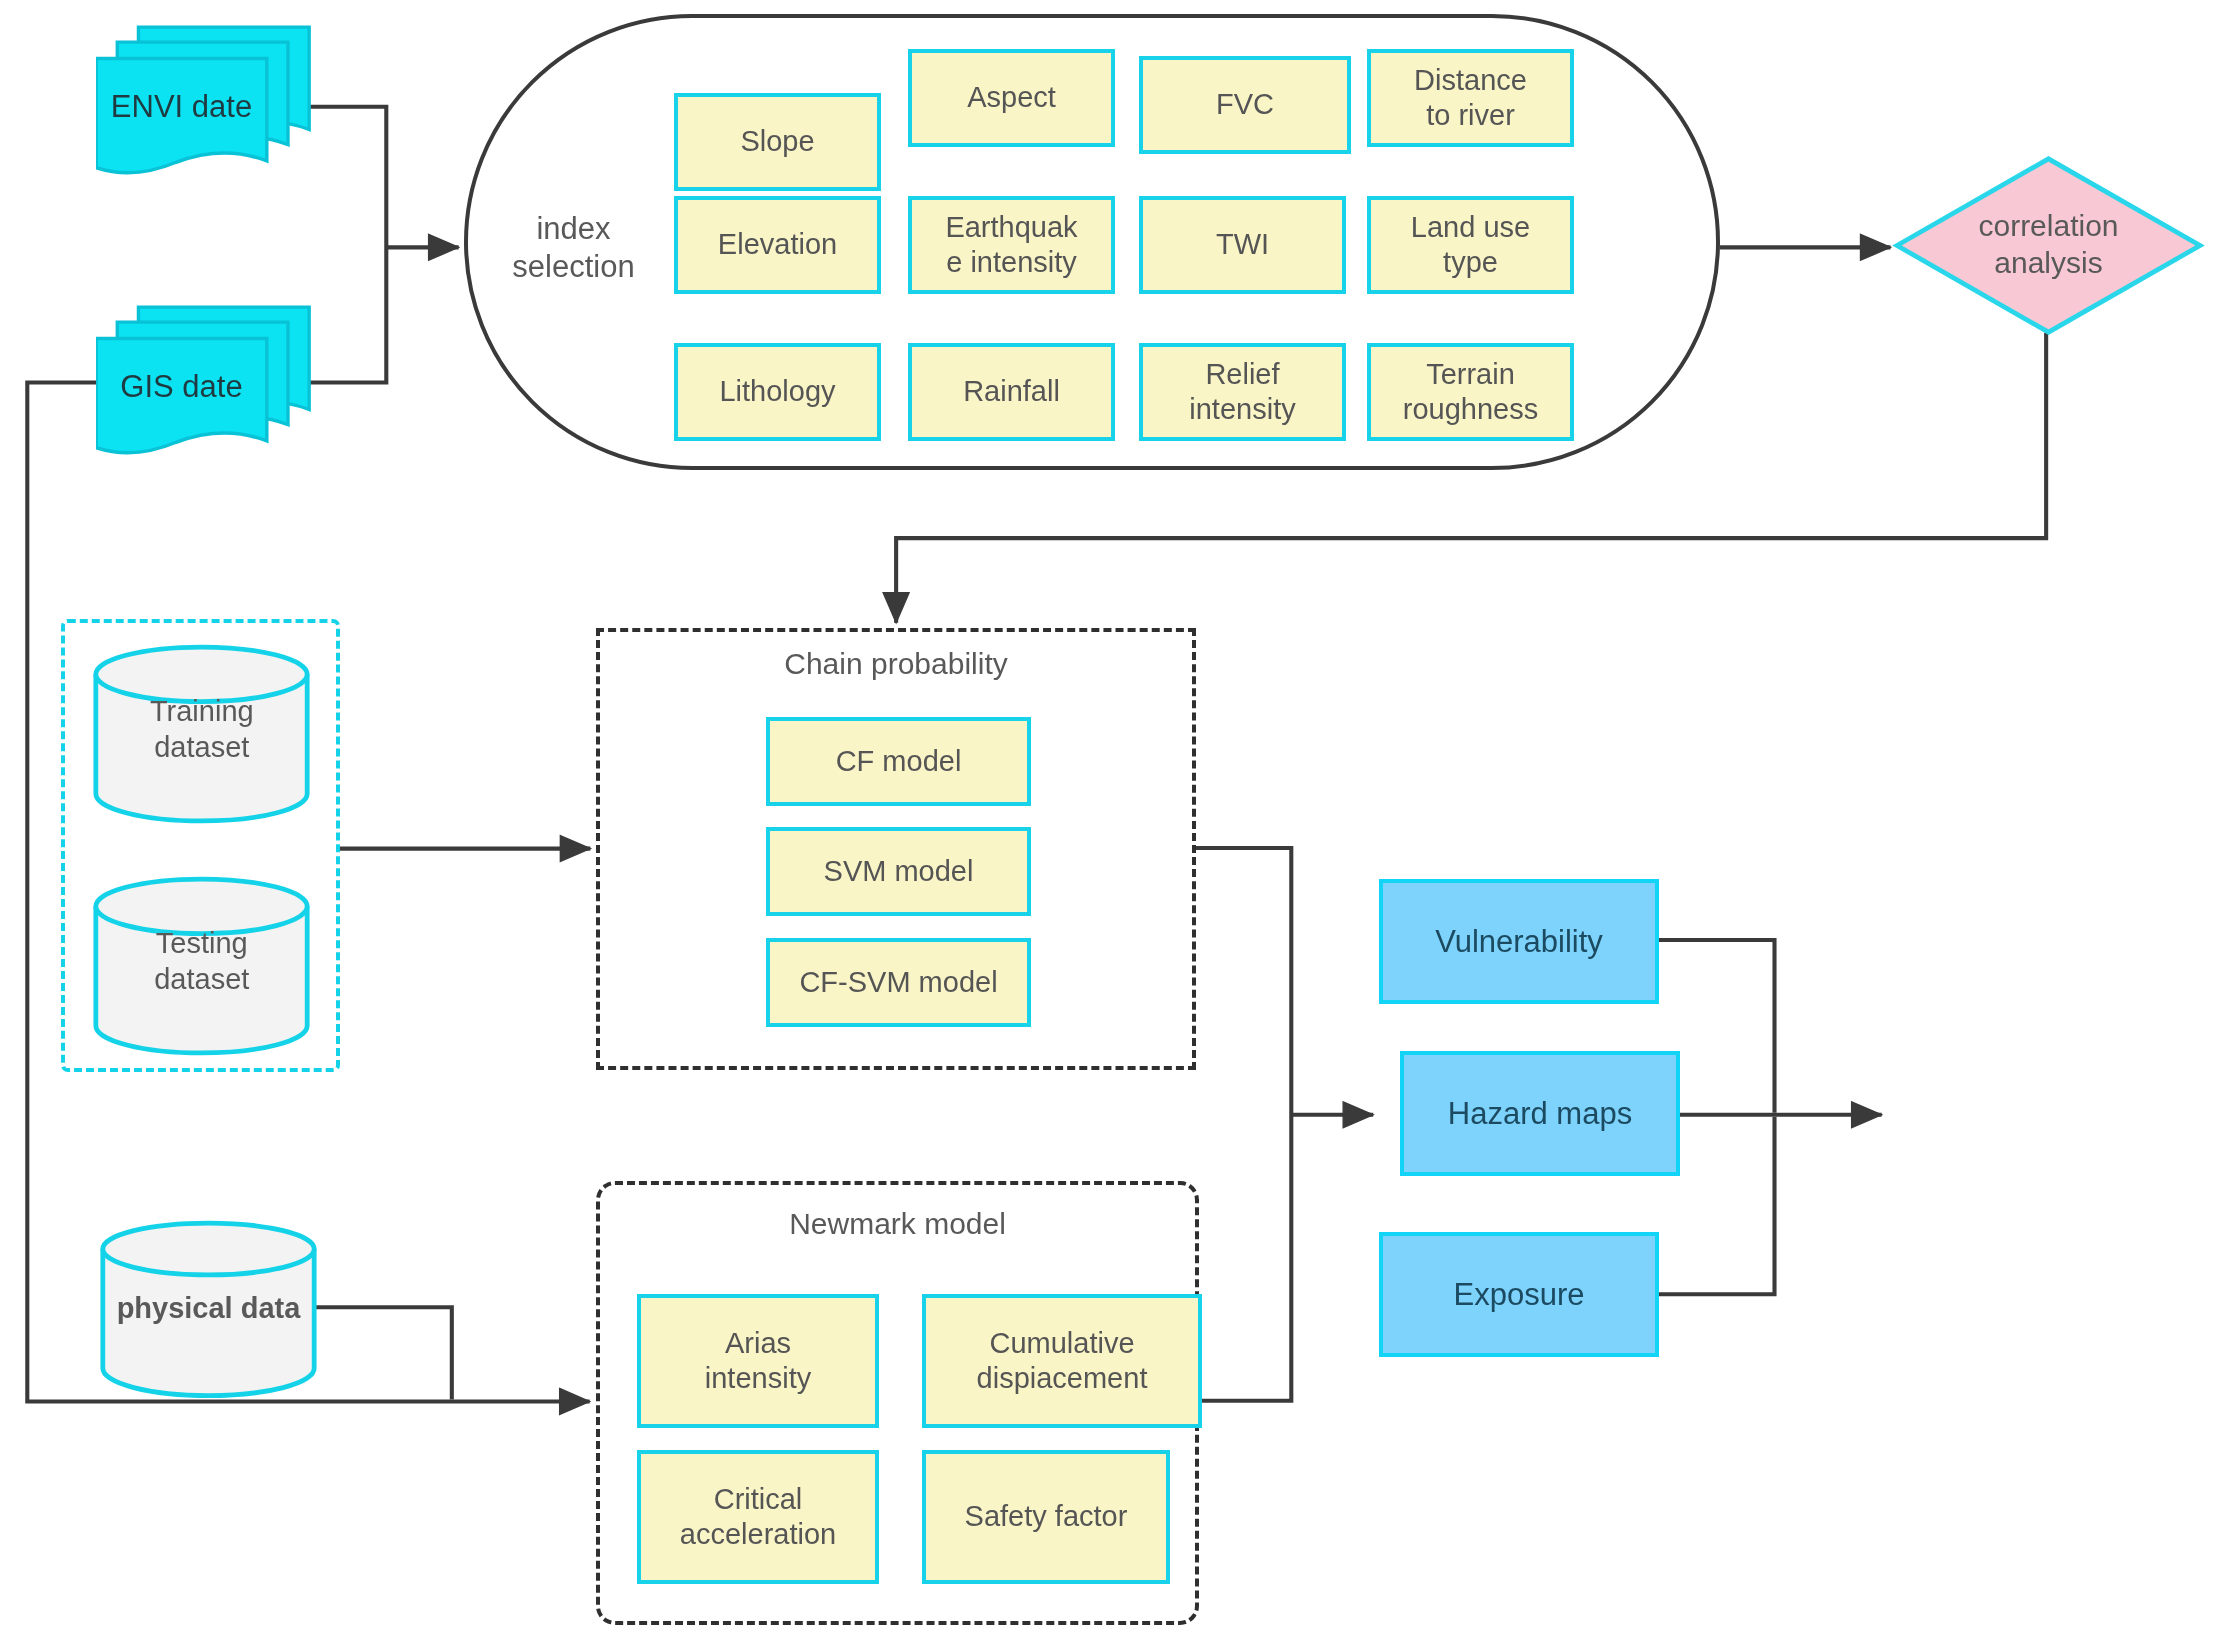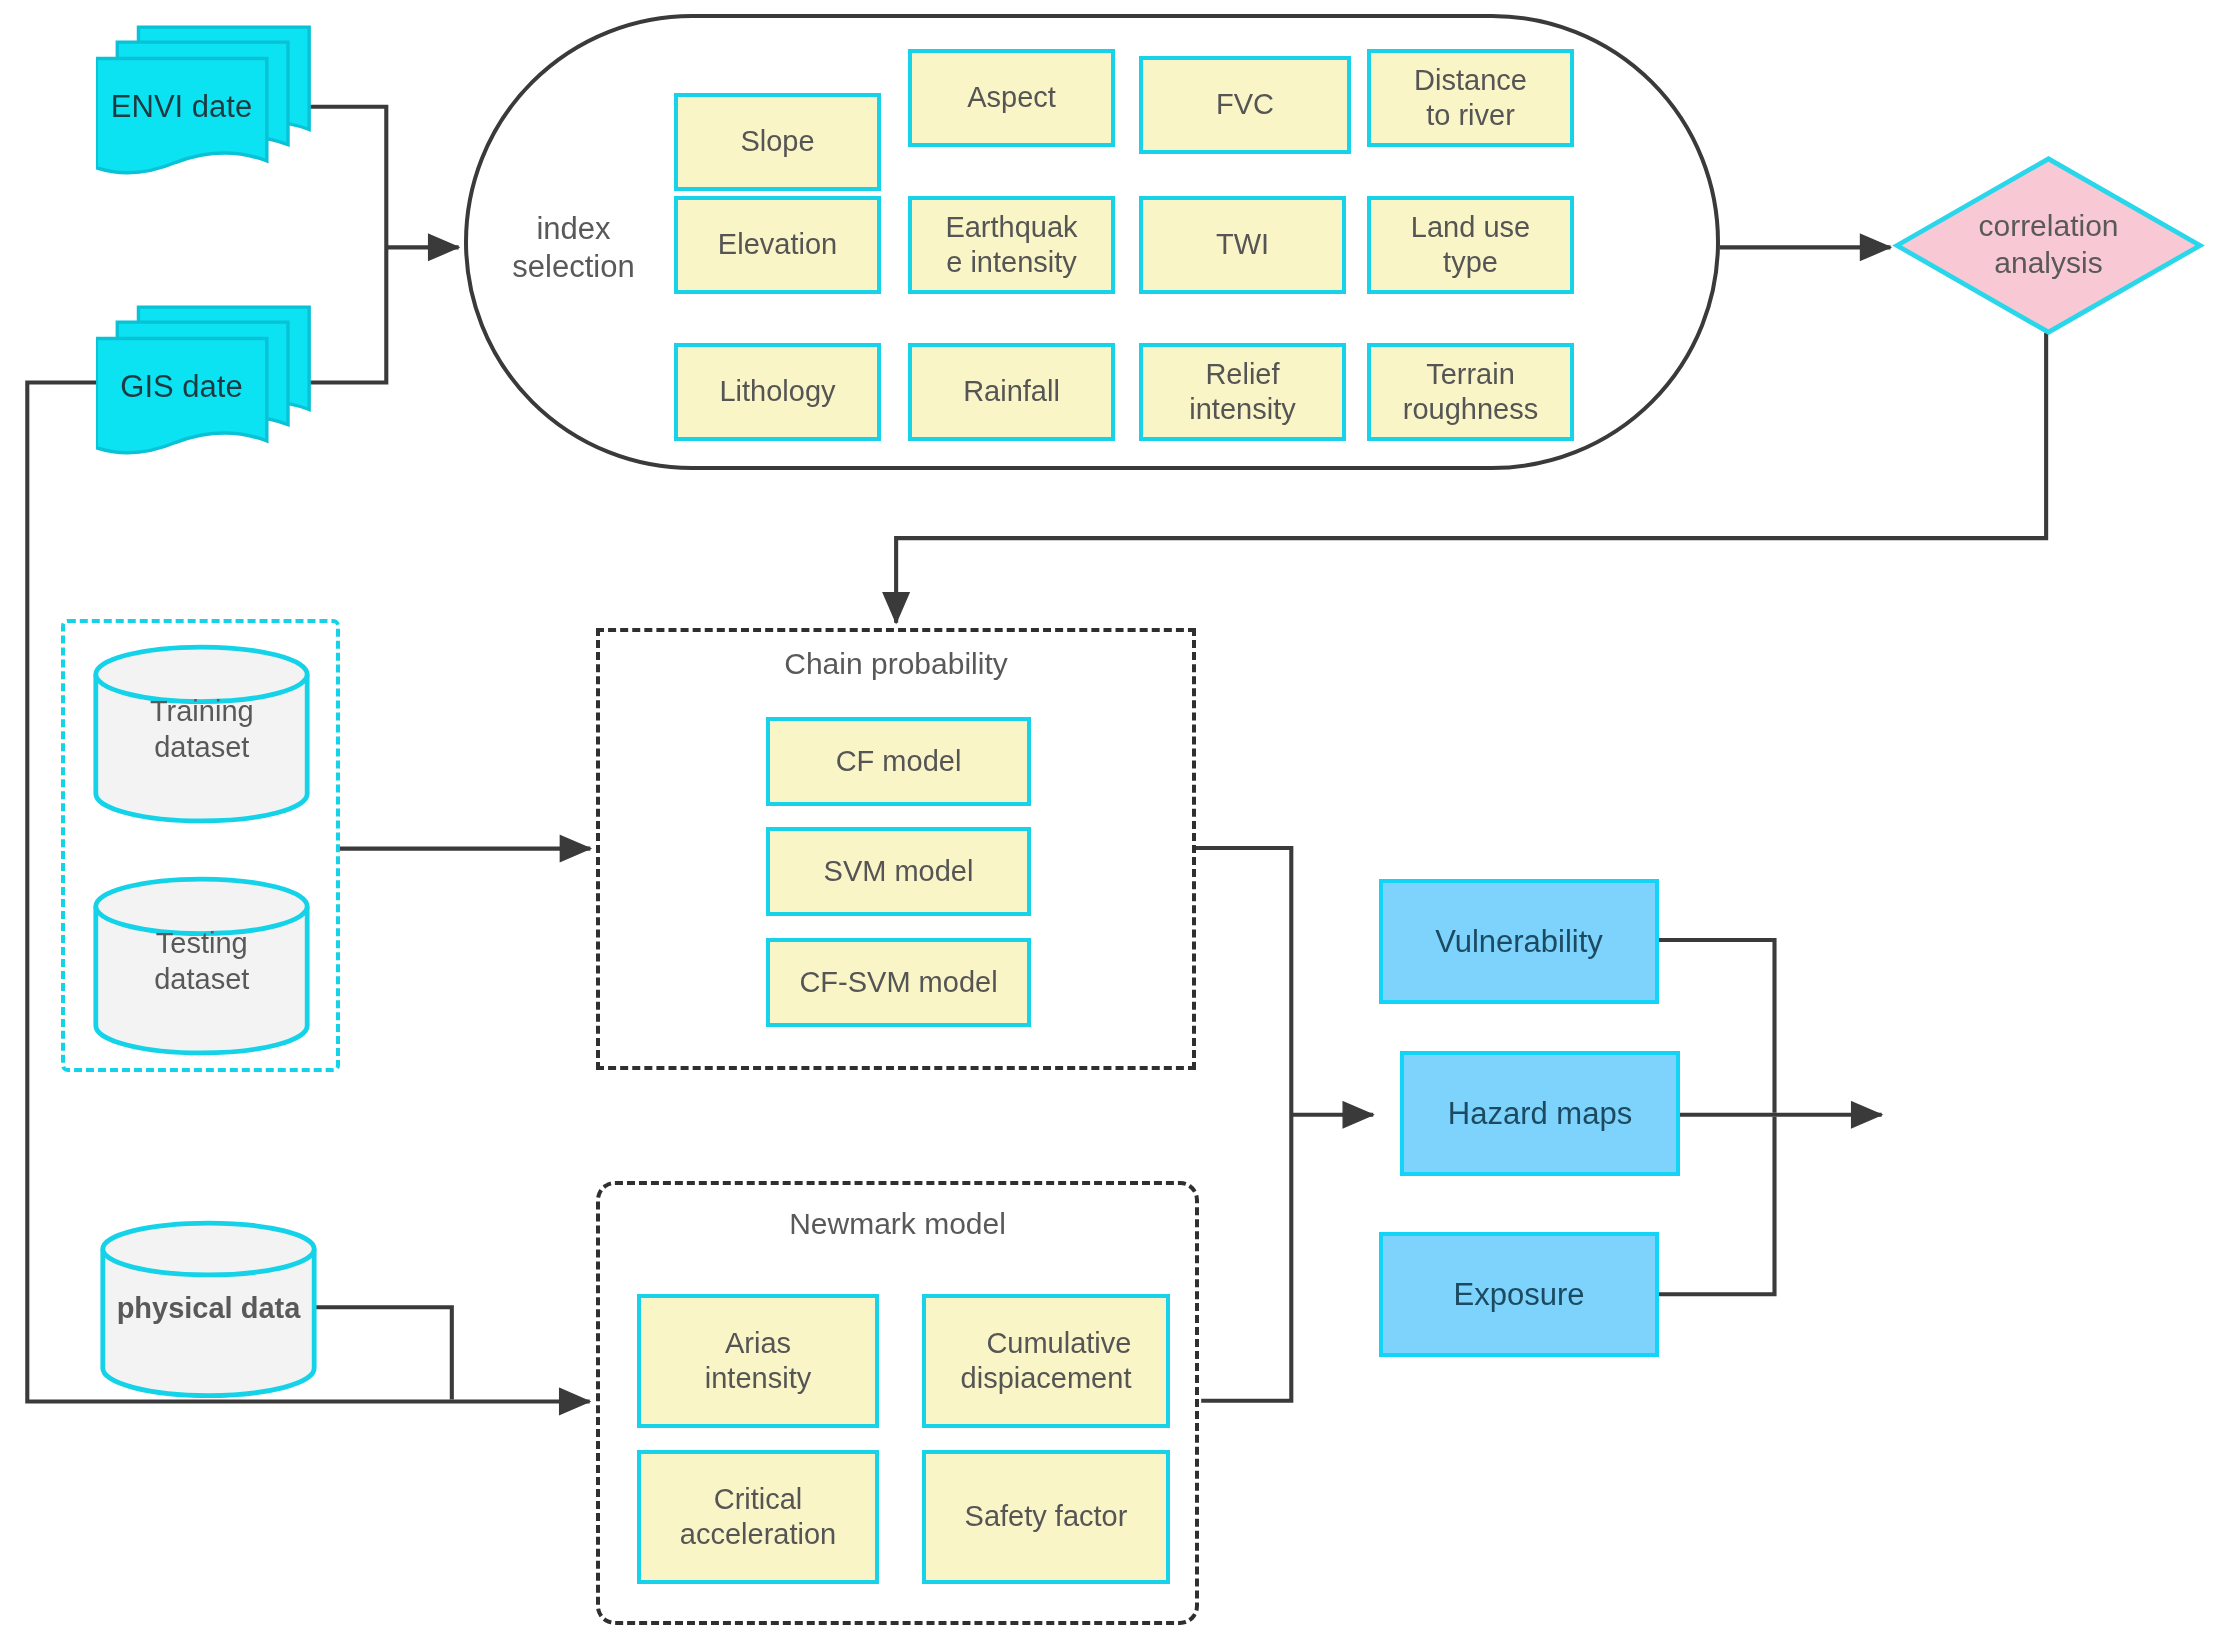--- a/index.html
+++ b/index.html
@@ -135,21 +135,21 @@
   <div class="abs dash-gray" style="left:596px;top:628px;width:600px;height:442px;"></div>
   <div class="abs group-title" style="left:596px;top:647px;width:600px;">Chain probability</div>
   <div class="abs ybox pre" style="left:766px;top:717px;width:265px;height:89px;">CF  model</div>
   <div class="abs ybox pre" style="left:766px;top:827px;width:265px;height:89px;">SVM model</div>
   <div class="abs ybox pre" style="left:766px;top:938px;width:265px;height:89px;">CF-SVM model</div>
 
   <div class="abs dash-gray" style="left:596px;top:1181px;width:603px;height:444px;border-radius:19px;"></div>
   <div class="abs group-title" style="left:596px;top:1207px;width:603px;">Newmark model</div>
   <div class="abs ybox pre" style="left:637px;top:1294px;width:242px;height:134px;">Arias
 intensity</div>
-  <div class="abs ybox pre" style="left:922px;top:1294px;width:248px;height:134px;text-align:right;">Cumulative
+  <div class="abs ybox pre" style="left:922px;top:1294px;width:280px;height:134px;">Cumulative
 dispiacement</div>
   <div class="abs ybox pre" style="left:637px;top:1450px;width:242px;height:134px;">Critical
 acceleration</div>
   <div class="abs ybox pre" style="left:922px;top:1450px;width:248px;height:134px;">Safety factor</div>
 
   <div class="abs bbox" style="left:1379px;top:879px;width:280px;height:125px;">Vulnerability</div>
   <div class="abs bbox" style="left:1379px;top:1051px;width:280px;height:125px;margin-left:21px;">Hazard maps</div>
   <div class="abs bbox" style="left:1379px;top:1232px;width:280px;height:125px;">Exposure</div>
 
 </div>

